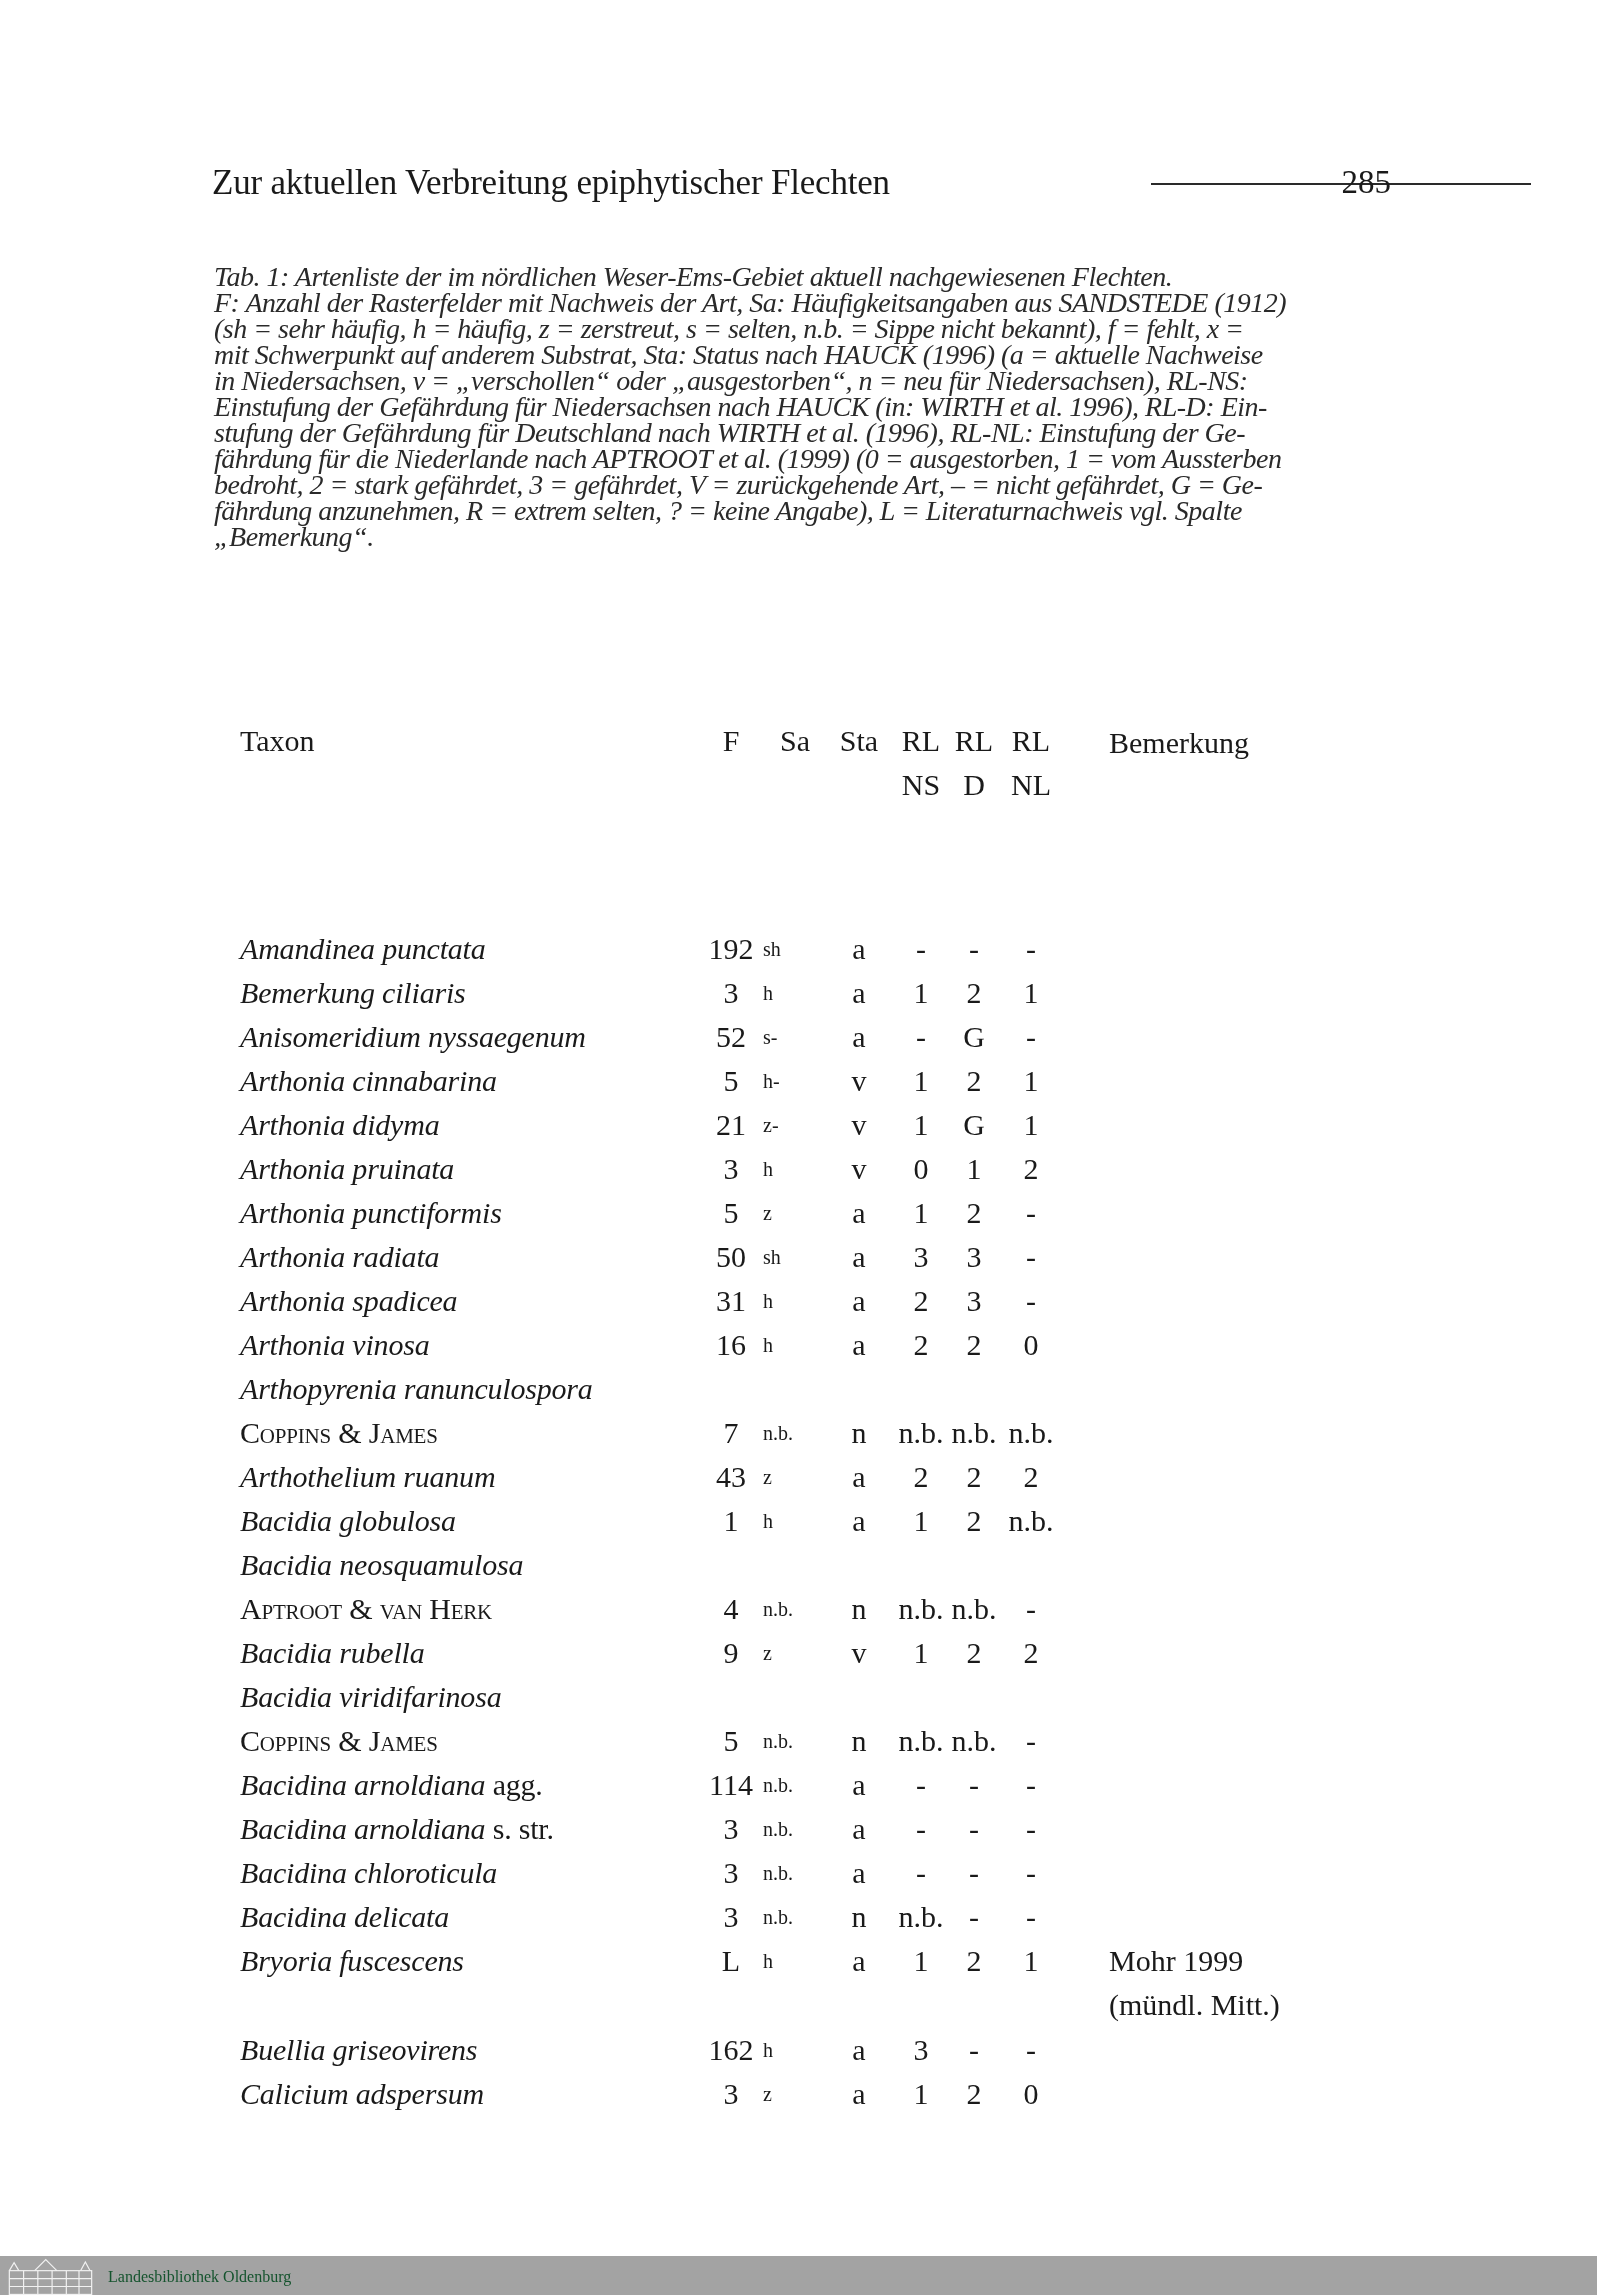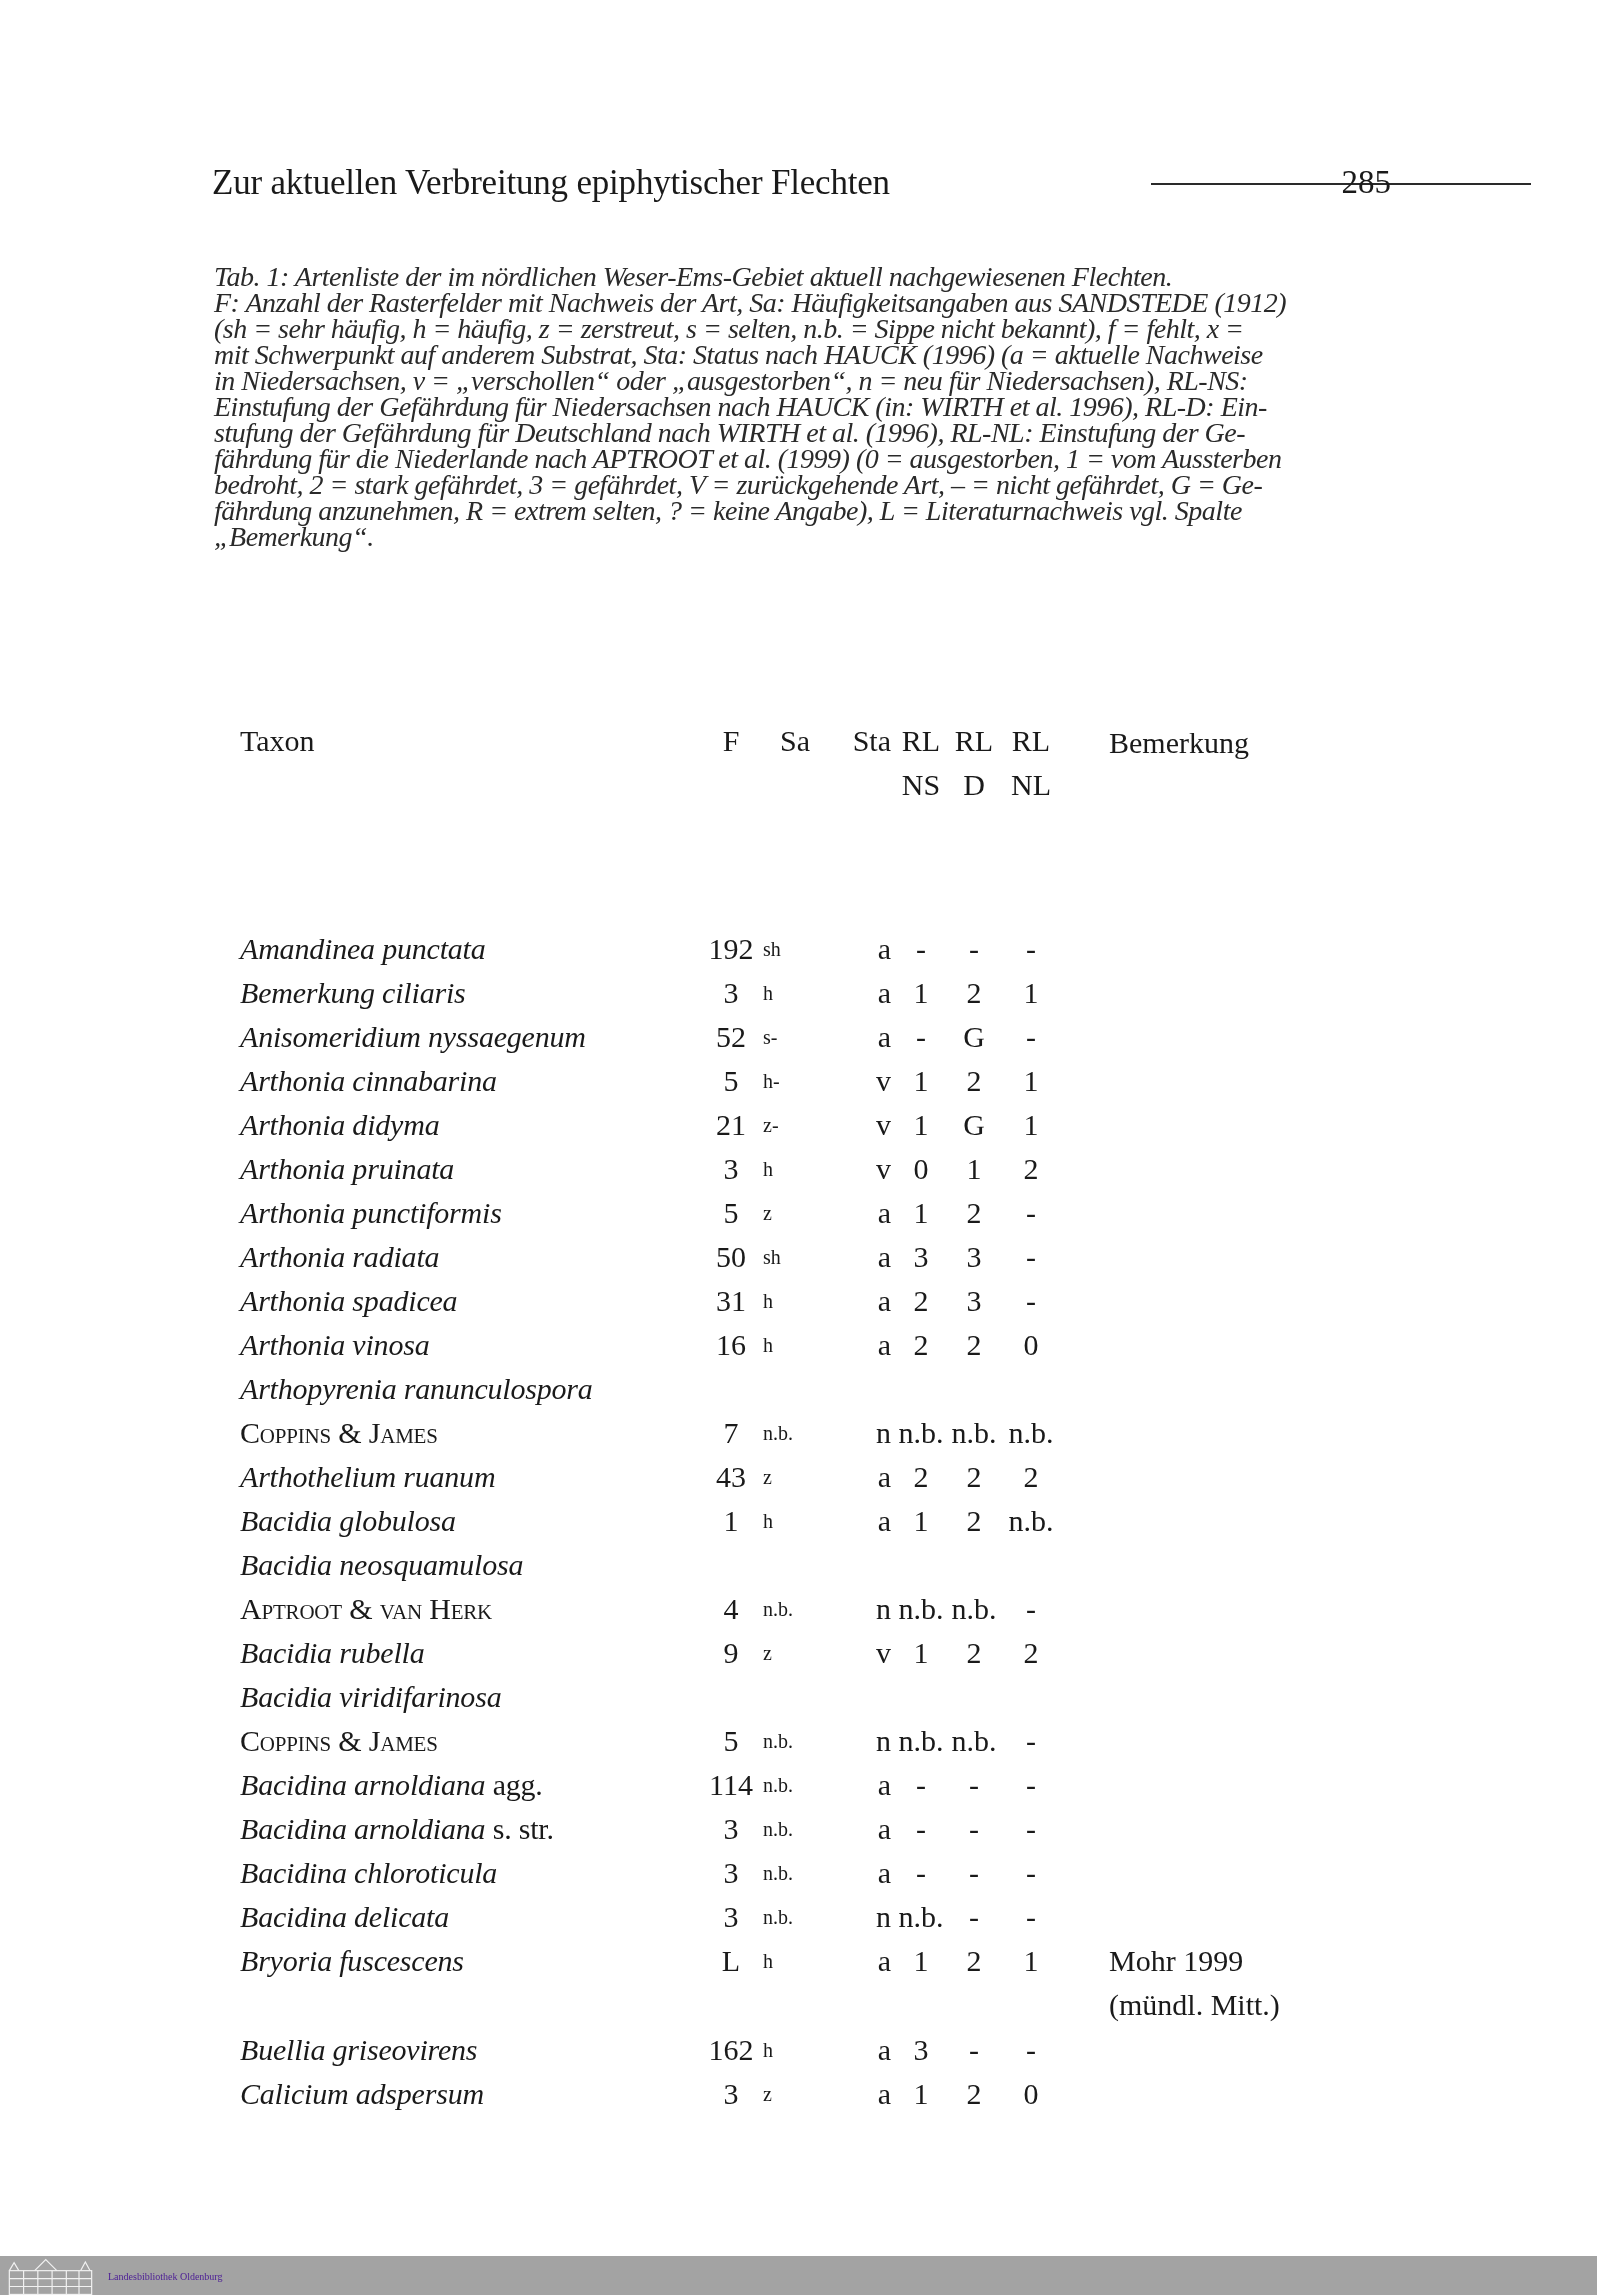--- a/index.html
+++ b/index.html
@@ -30,34 +30,34 @@
   .table { position: absolute; left: 240px; top: 719px; width: 1119px; }
   .thead { position: relative; height: 88px; font-size: 30px; }
   .thead span { position: absolute; line-height: 44px; }
   .row { position: relative; height: 44px; font-size: 30px; line-height: 44px; }
   .row span { position: absolute; top: 0; white-space: nowrap; }
   .c-taxon { left: 0; font-style: italic; letter-spacing: -0.2px; }
   .c-taxon.author { font-style: normal; font-variant: small-caps; }
   .c-taxon .rom { font-style: normal; }
   .c-f   { left: 459px; width: 64px; text-align: center; }
   .c-sa  { left: 523px; width: 64px; text-align: left; font-size: 20px; }
-  .c-sta { left: 587px; width: 64px; text-align: right; }
+  .c-sta { left: 587px; width: 64px; text-align: center; }
   .c-ns  { left: 649px; width: 64px; text-align: center; }
   .c-d   { left: 706px; width: 56px; text-align: center; }
   .c-nl  { left: 763px; width: 56px; text-align: center; }
   .c-rem { left: 869px; }
   .row.tall { height: 89px; }
   .row .rem2 { top: 44px; left: 869px; }
 
   .footer {
     position: absolute; left: 0; top: 2256px; width: 1598px; height: 40px; background: #a3a3a3;
   }
   .footer .logo { position: absolute; left: 6.4px; top: 1.6px; width: 89px; height: 38px; }
   .footer .label {
-    position: absolute; left: 108px; top: 9.6px; color: #4c1d95; font-size: 10px; line-height: 21px;
+    position: absolute; left: 108px; top: 9.6px; color: #14532d; font-size: 16px; line-height: 21px;
   }
 </style>
 </head>
 <body>
 
 <div class="running-head">
   <span class="title">Zur aktuellen Verbreitung epiphytischer Flechten</span>
   <span class="rule"></span>
   <span class="pageno">285</span>
 </div>

